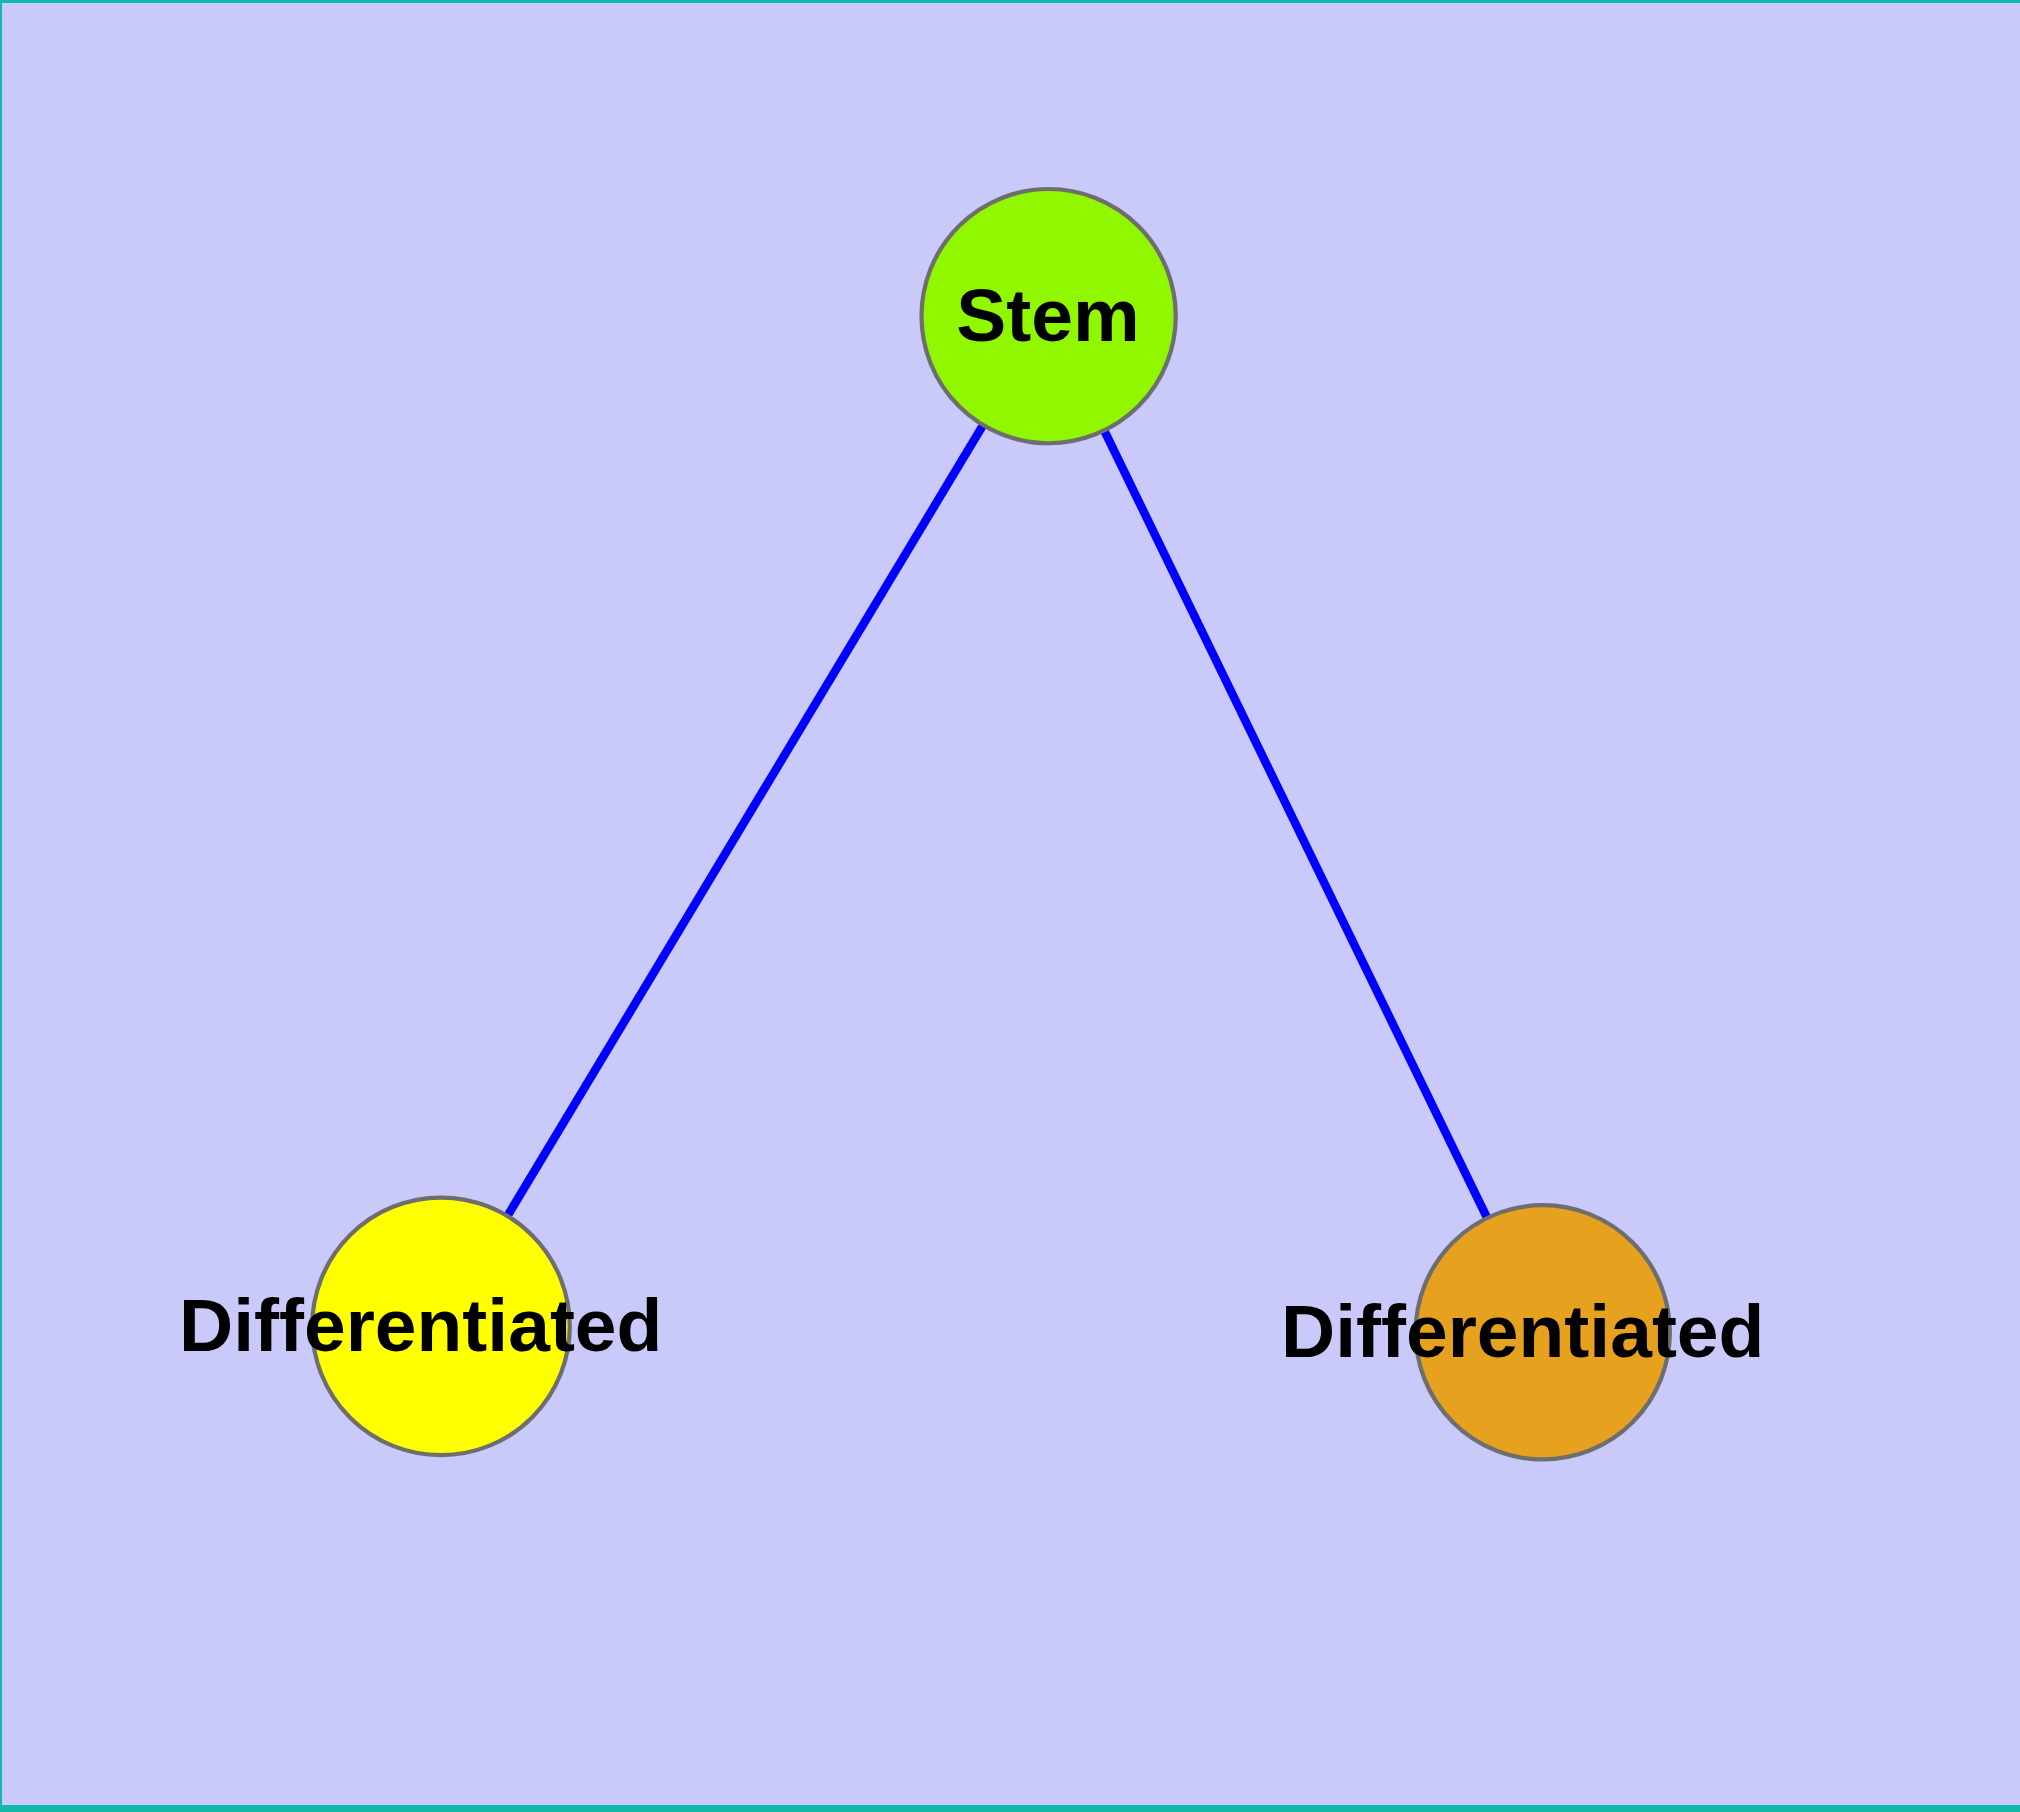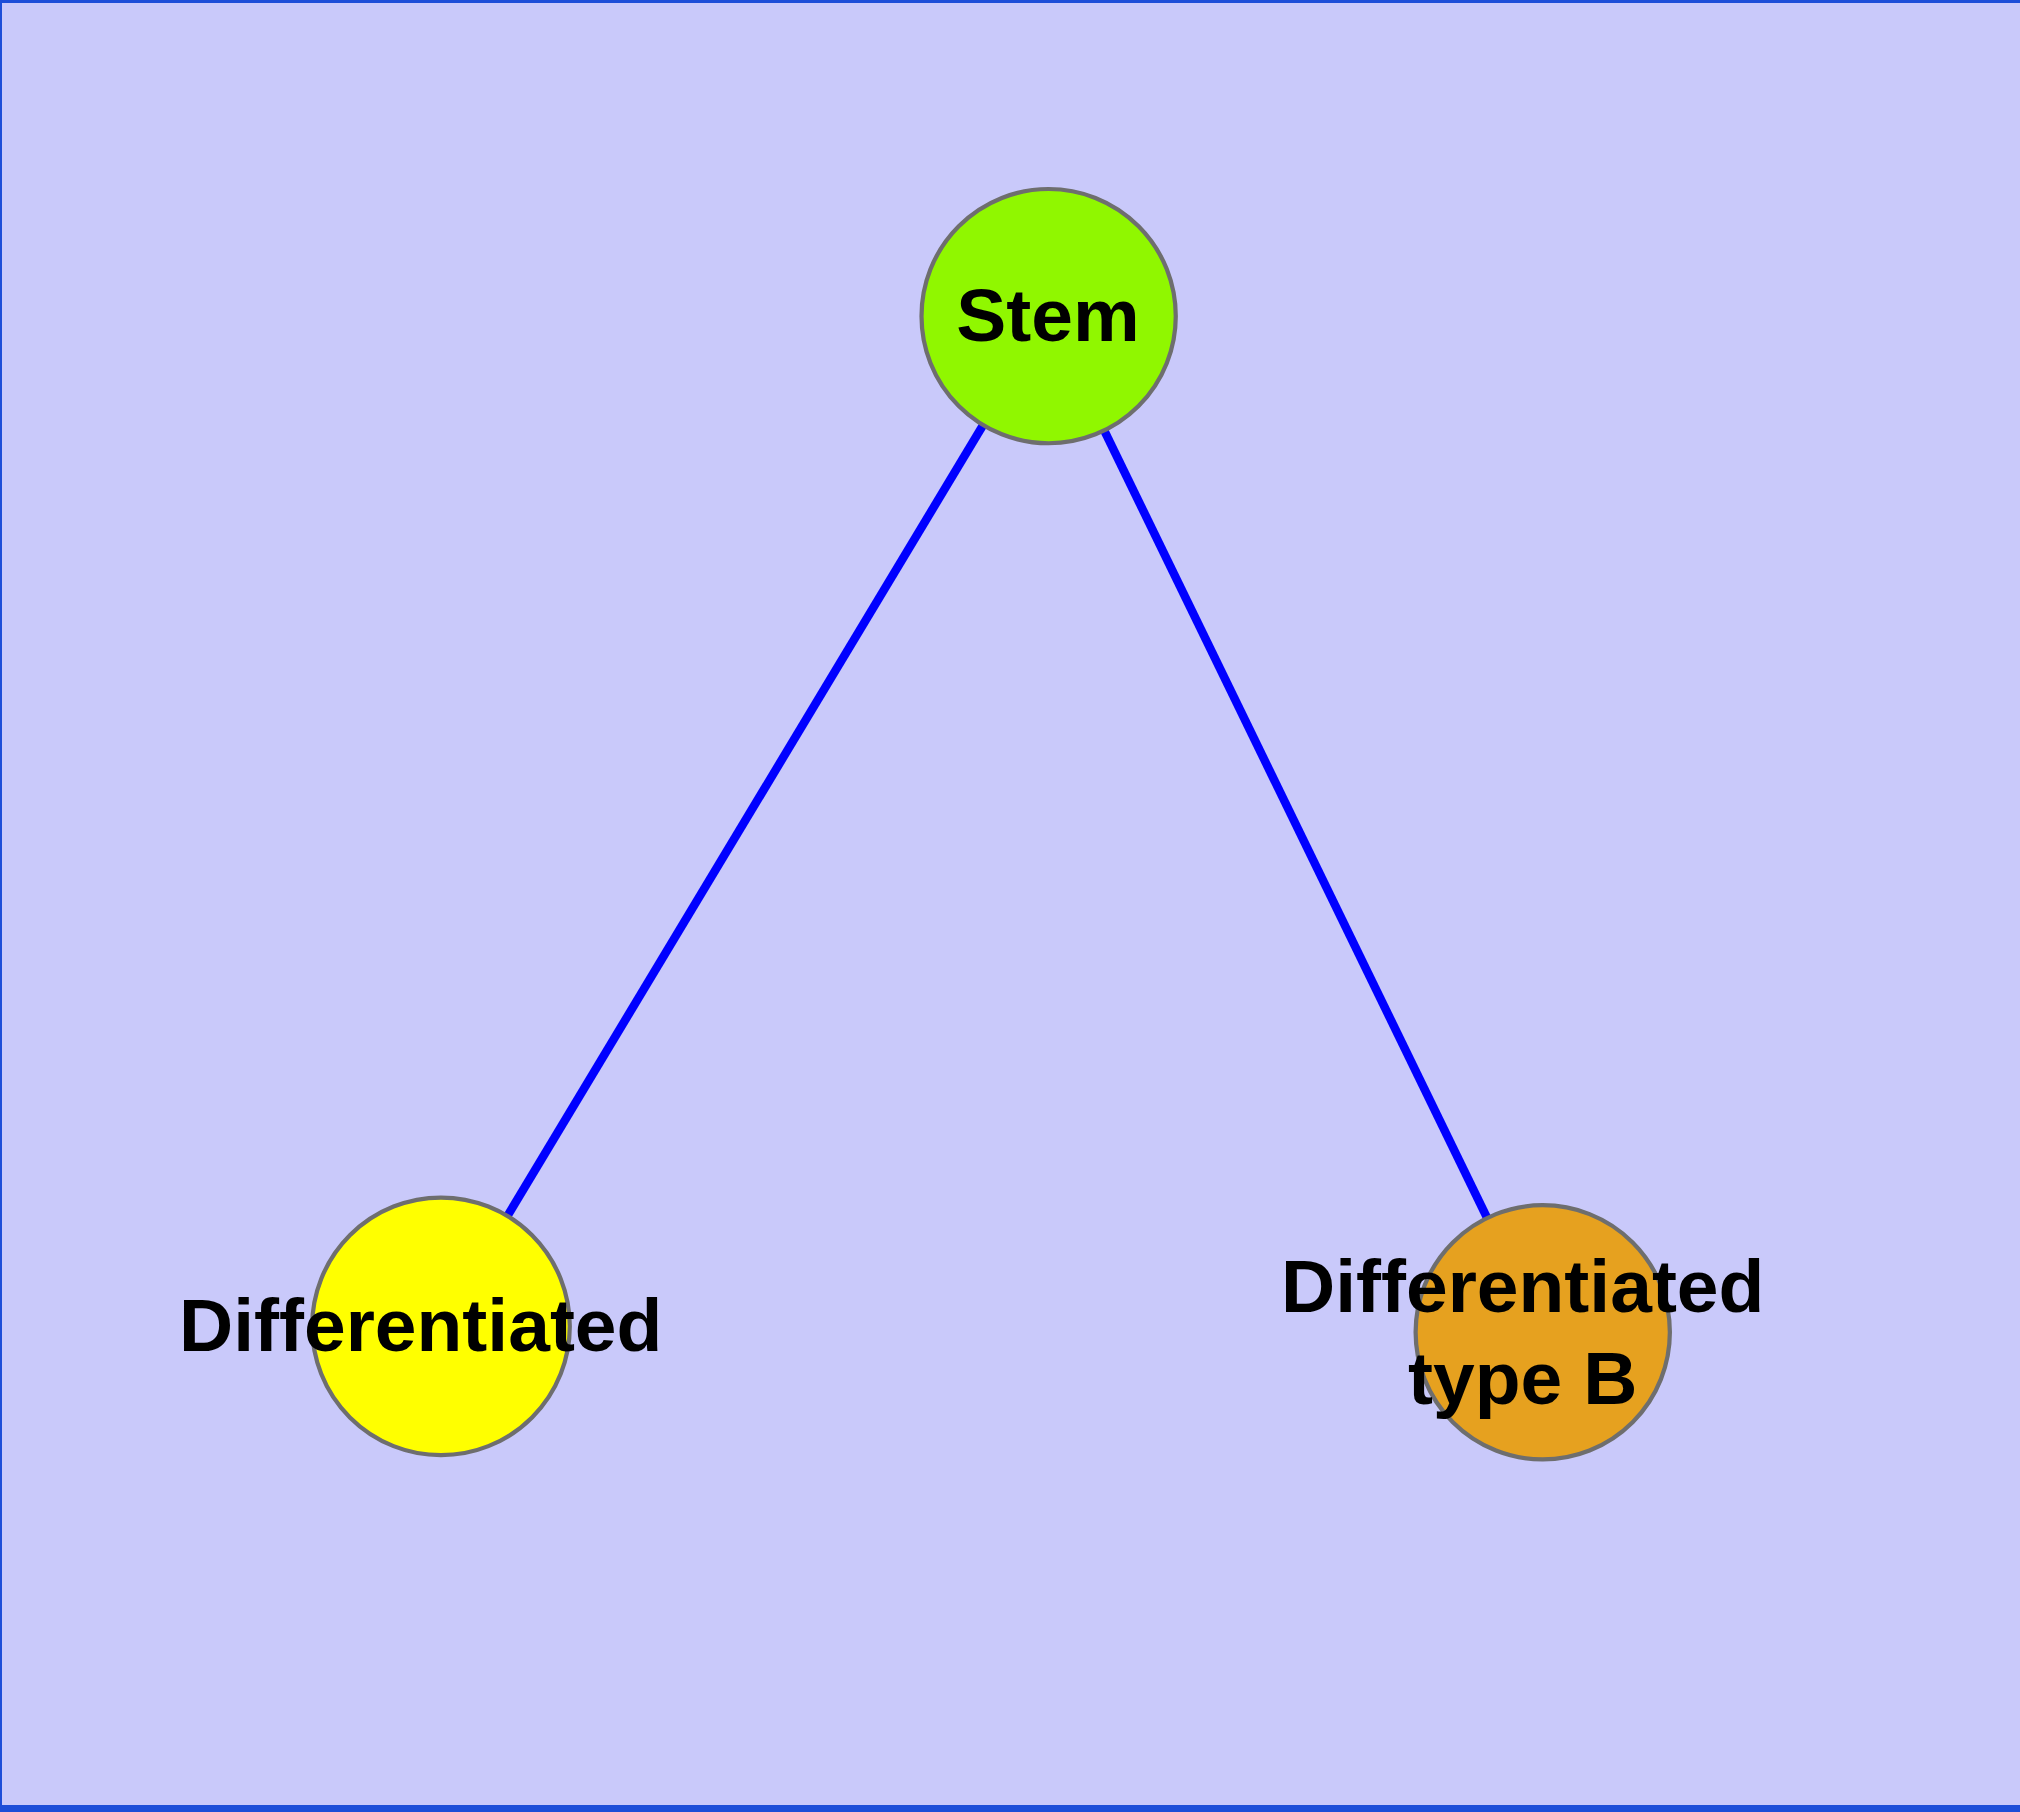--- a/index.html
+++ b/index.html
@@ -42,21 +42,21 @@
   .node-label .label-line {
     display: block;
   }
   .node-label.shift-left {
     margin-left: -20.3px;
   }
 </style>
 </head>
 <body>
 
-<div class="page" style="background: #1d4ed8;">
+<div class="page" style="background: #14b8a6;">
 
   <div class="plot-bg" style="background: rgb(201, 201, 250);"></div>
 
   <svg class="graph" viewBox="0 0 2384 2138">
     <g>
       <line stroke-width="10" stroke-linecap="butt" x1="1237" y1="373" x2="520" y2="1565" stroke="#0000FF"></line>
       <line stroke-width="10" stroke-linecap="butt" x1="1237" y1="373" x2="1820" y2="1572" stroke="#0000FF"></line>
     </g>
     <g>
       <circle stroke-width="5" cx="1237" cy="373" r="150" fill="#90F700" stroke="#6E6E6E"></circle>
@@ -66,17 +66,16 @@
   </svg>
 
   <div class="node-label" style="left: 1048px; top: 316px; color: rgb(0, 0, 0);">Stem</div>
 
   <div class="node-label shift-left" style="left: 441px; top: 1326px; color: rgb(0, 0, 0);">
     <span class="label-line">Differentiated</span>
   </div>
 
   <div class="node-label shift-left" style="left: 1543px; top: 1332px; color: rgb(0, 0, 0);">
     <span class="label-line">Differentiated</span>
-    <span class="label-line">type B</span>
   </div>
 
 </div>
 
 
 </body></html>

